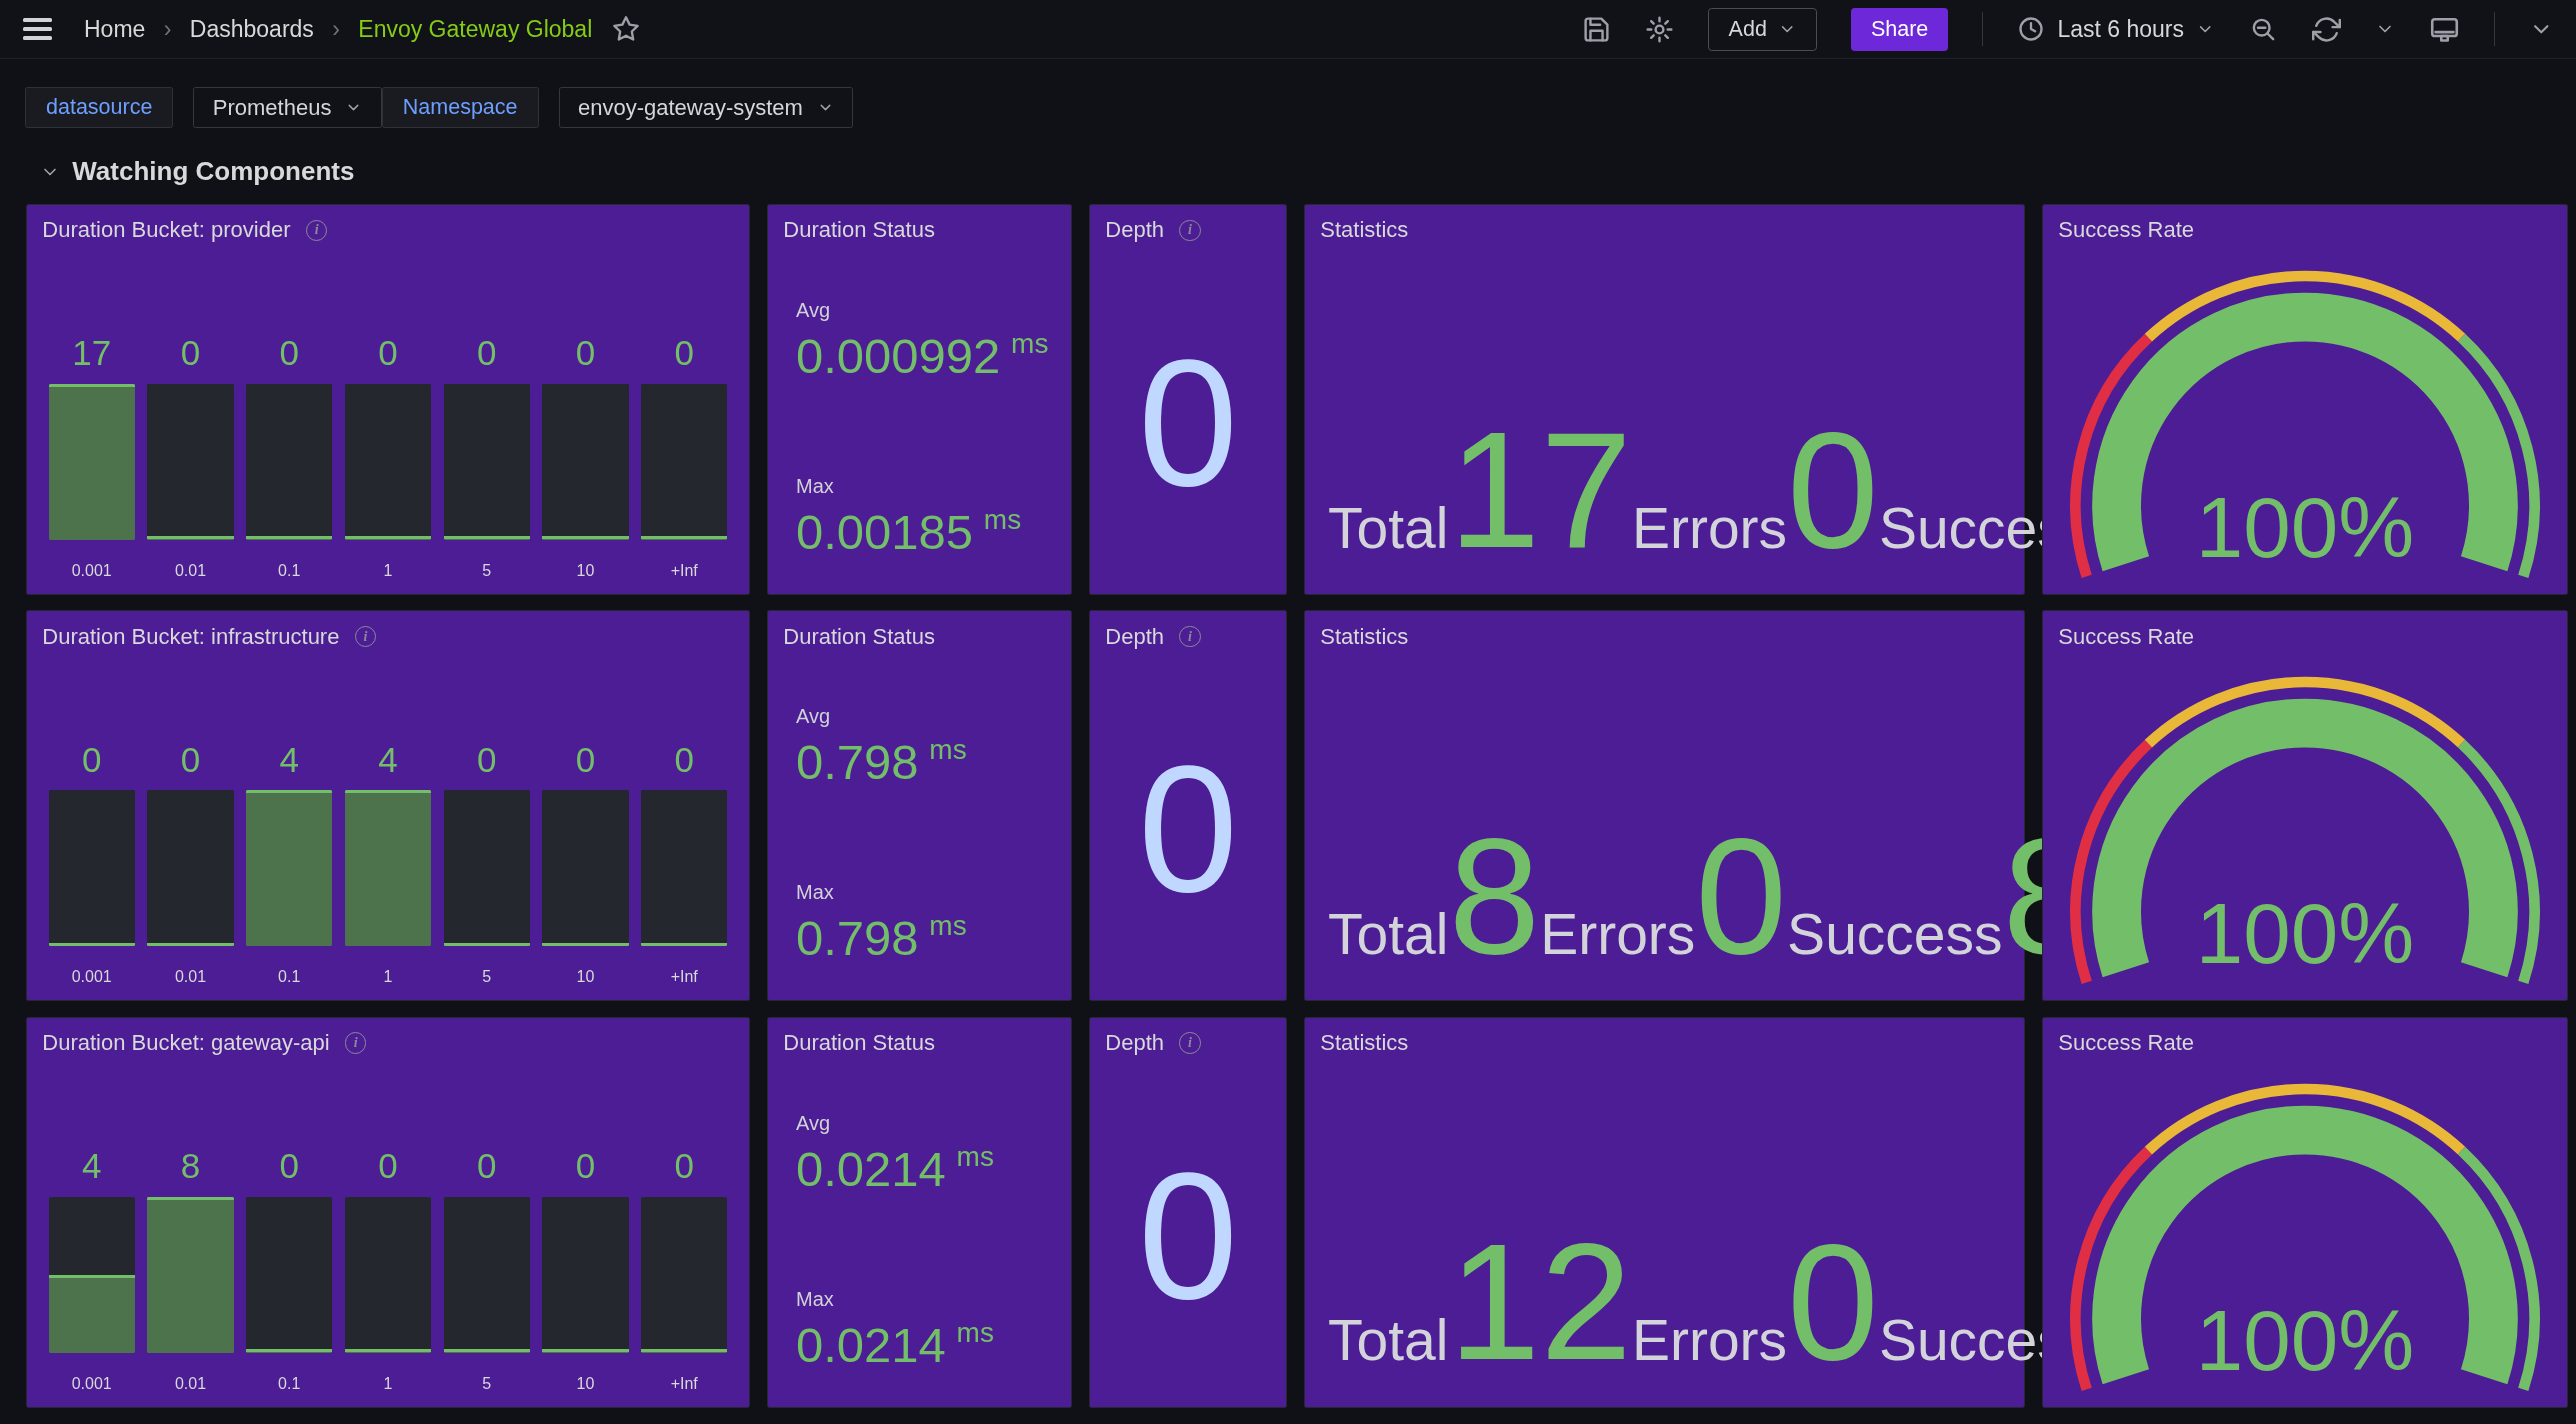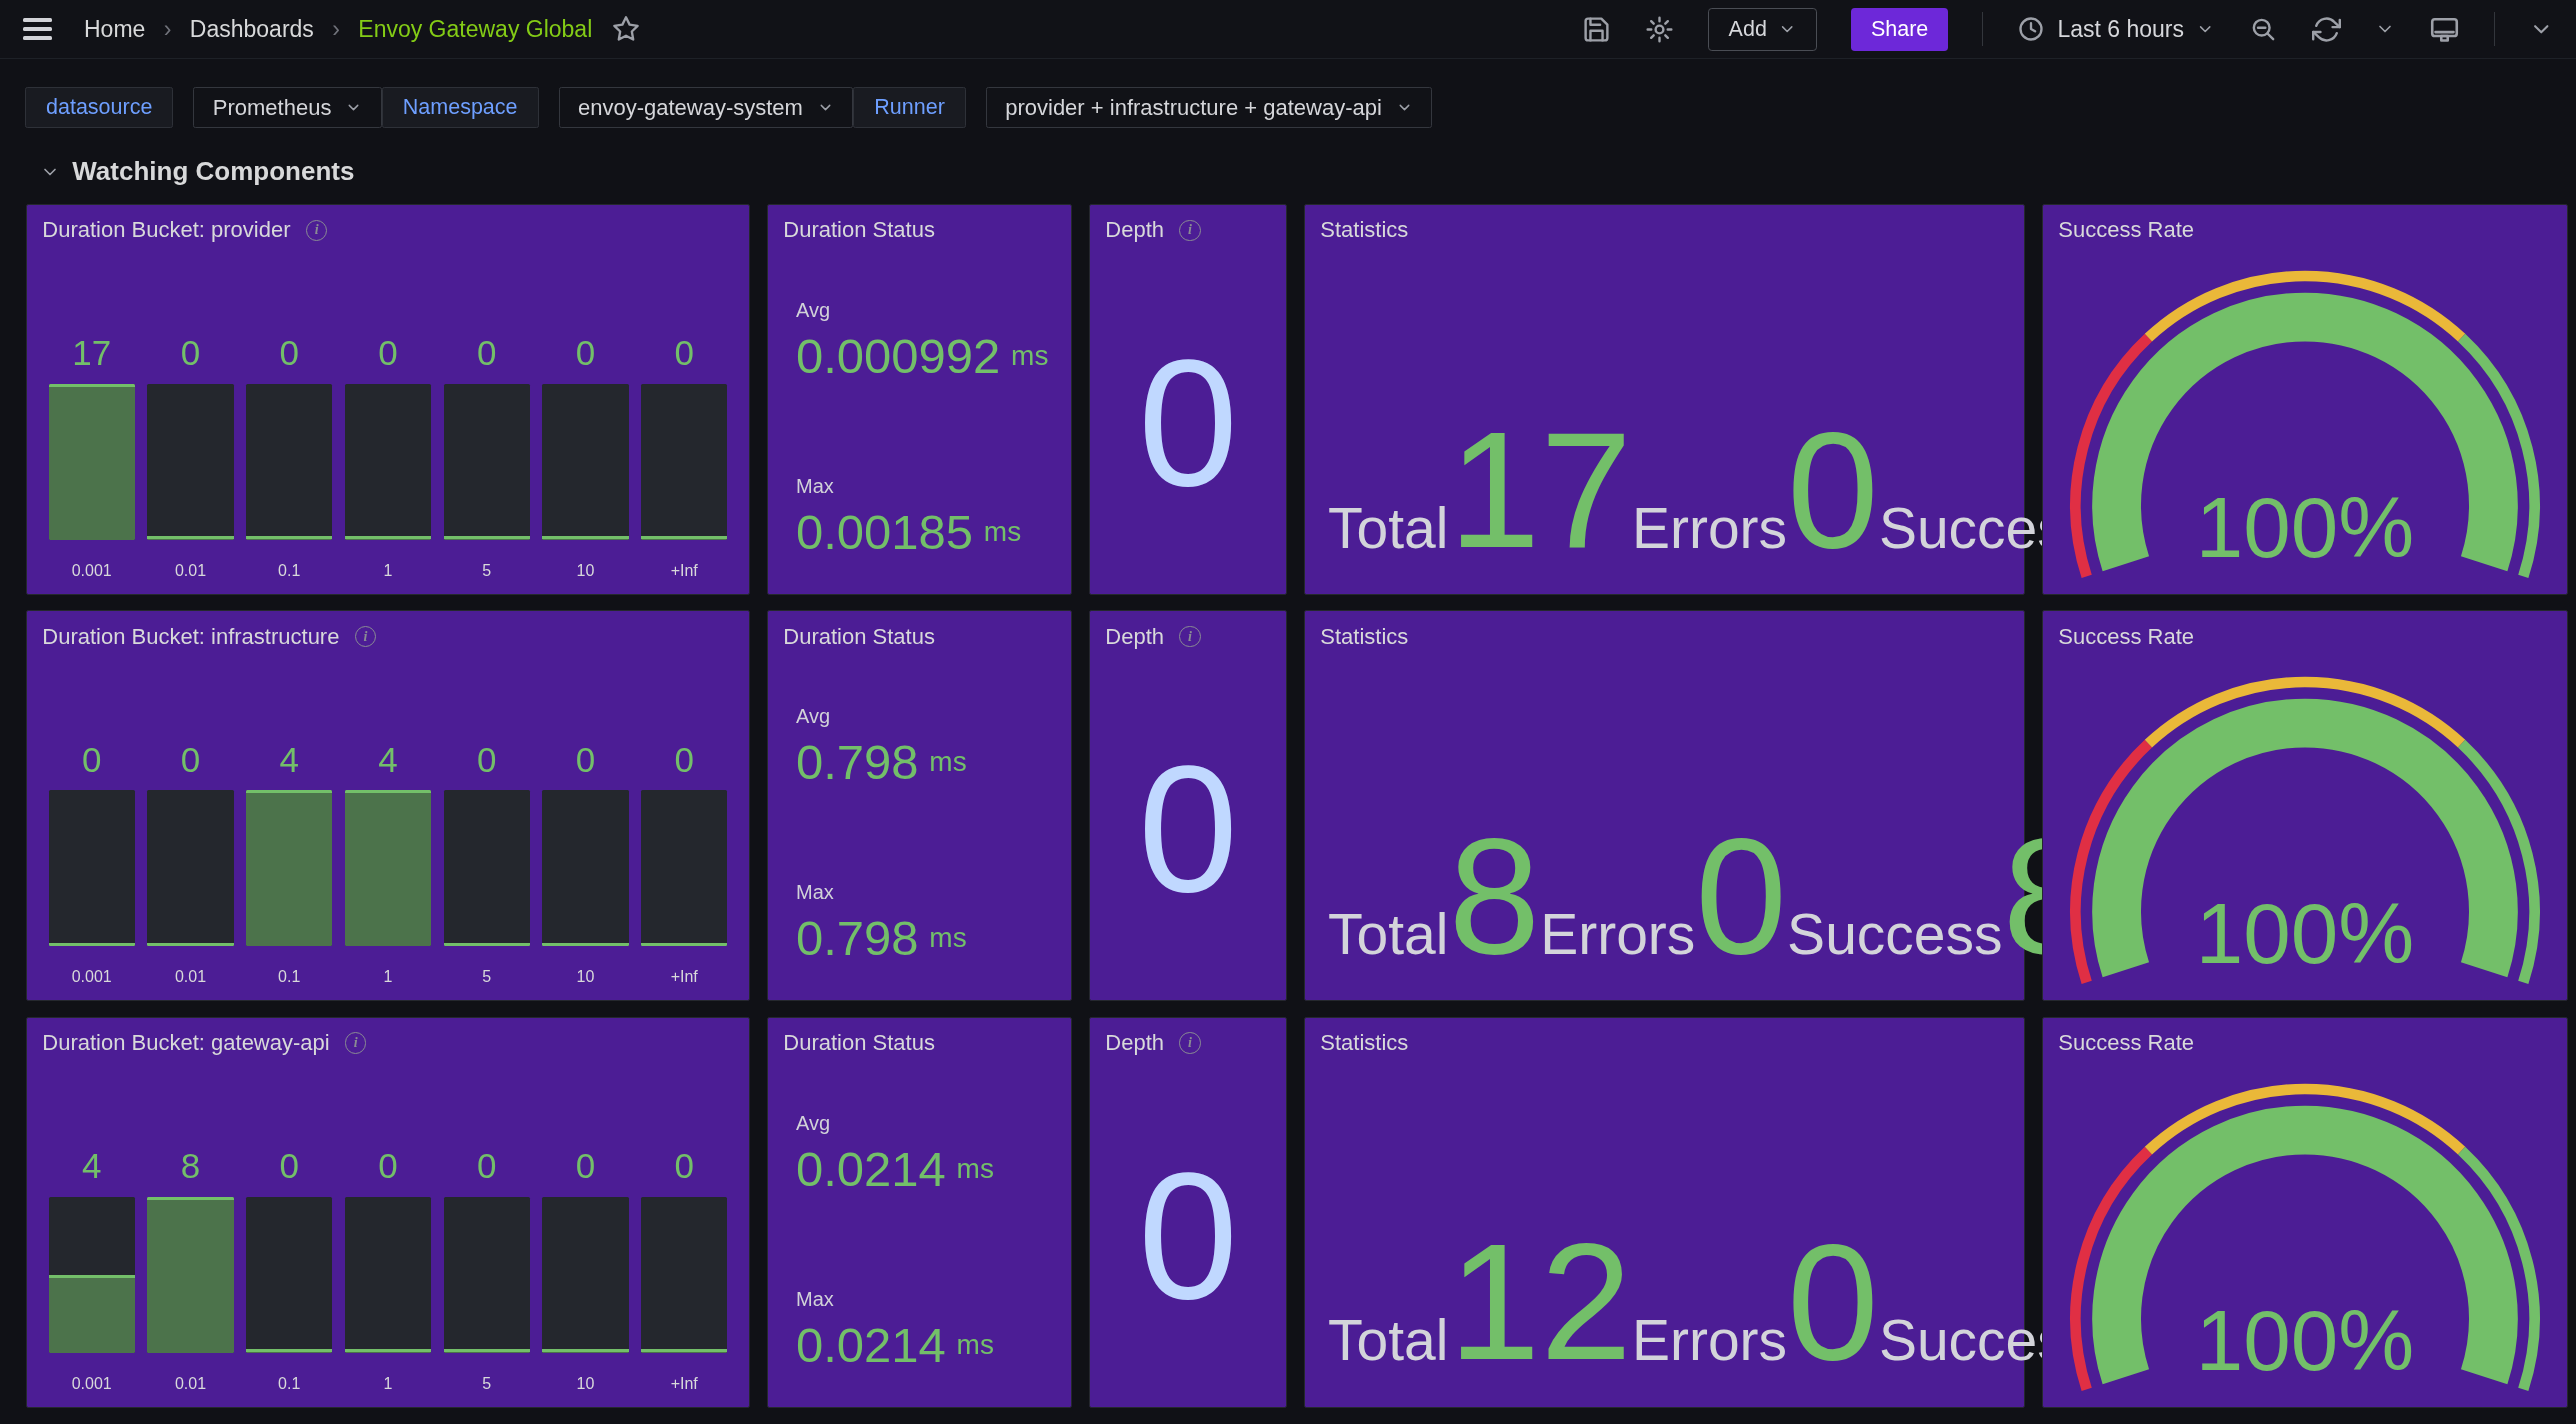--- a/index.html
+++ b/index.html
@@ -81,21 +81,21 @@
   .bar-track{ flex:1; position:relative; background:#24272d; border-radius:1.5px; overflow:hidden; }
   .bar-fill{ position:absolute; left:0; right:0; bottom:0;
     background:rgba(115,191,105,.5); border-top:3.8px solid #73bf69; }
   .bar-x{ height:40px; display:flex; align-items:flex-end; justify-content:center;
     font-size:16px; color:#d8d9da; }
 
   
   .stat-block{ position:absolute; left:28px; }
   .sb-avg{ top:94px; } .sb-max{ top:270px; }
   .sb-label{ font-size:20px; color:#d1d2d8; margin-bottom:6.1px; }
-  .sb-value{ display:flex; align-items:center; gap:10.7px; color:#73bf69; font-weight:500; }
+  .sb-value{ display:flex; align-items:flex-start; gap:10.7px; color:#73bf69; font-weight:500; }
   .sb-num{ font-size:49px; }
   .sb-unit{ font-size:28px; }
 
   
   .depth-val{ position:absolute; inset:0; display:flex; align-items:center; justify-content:center;
     padding-top:46px; font-size:180px; color:#c0d8ff; }
 
   
   .stats{ position:absolute; top:61px; left:23px; right:23px; bottom:21.5px;
     display:grid; grid-template-columns:1fr 1fr 1fr; }
@@ -218,29 +218,20 @@
   </div>
   <div class="filter-pair">
     <div class="f-label">Namespace</div>
     <div class="f-value">
       <span>envoy-gateway-system</span>
       <svg class="ico" width="17" height="17" viewBox="0 0 24 24">
           <polyline points="6 9 12 15 18 9"></polyline>
         </svg>
     </div>
   </div>
-  <div class="filter-pair">
-    <div class="f-label">Runner</div>
-    <div class="f-value">
-      <span>provider + infrastructure + gateway-api</span>
-      <svg class="ico" width="17" height="17" viewBox="0 0 24 24">
-          <polyline points="6 9 12 15 18 9"></polyline>
-        </svg>
-    </div>
-  </div>
 </div>
 
 <div class="section">
   <svg class="ico" width="20" height="20" viewBox="0 0 24 24" stroke="#d8d9da">
       <polyline points="6 9 12 15 18 9"></polyline>
     </svg>
   <span>Watching Components</span>
 </div>
 
 <div class="grid">

